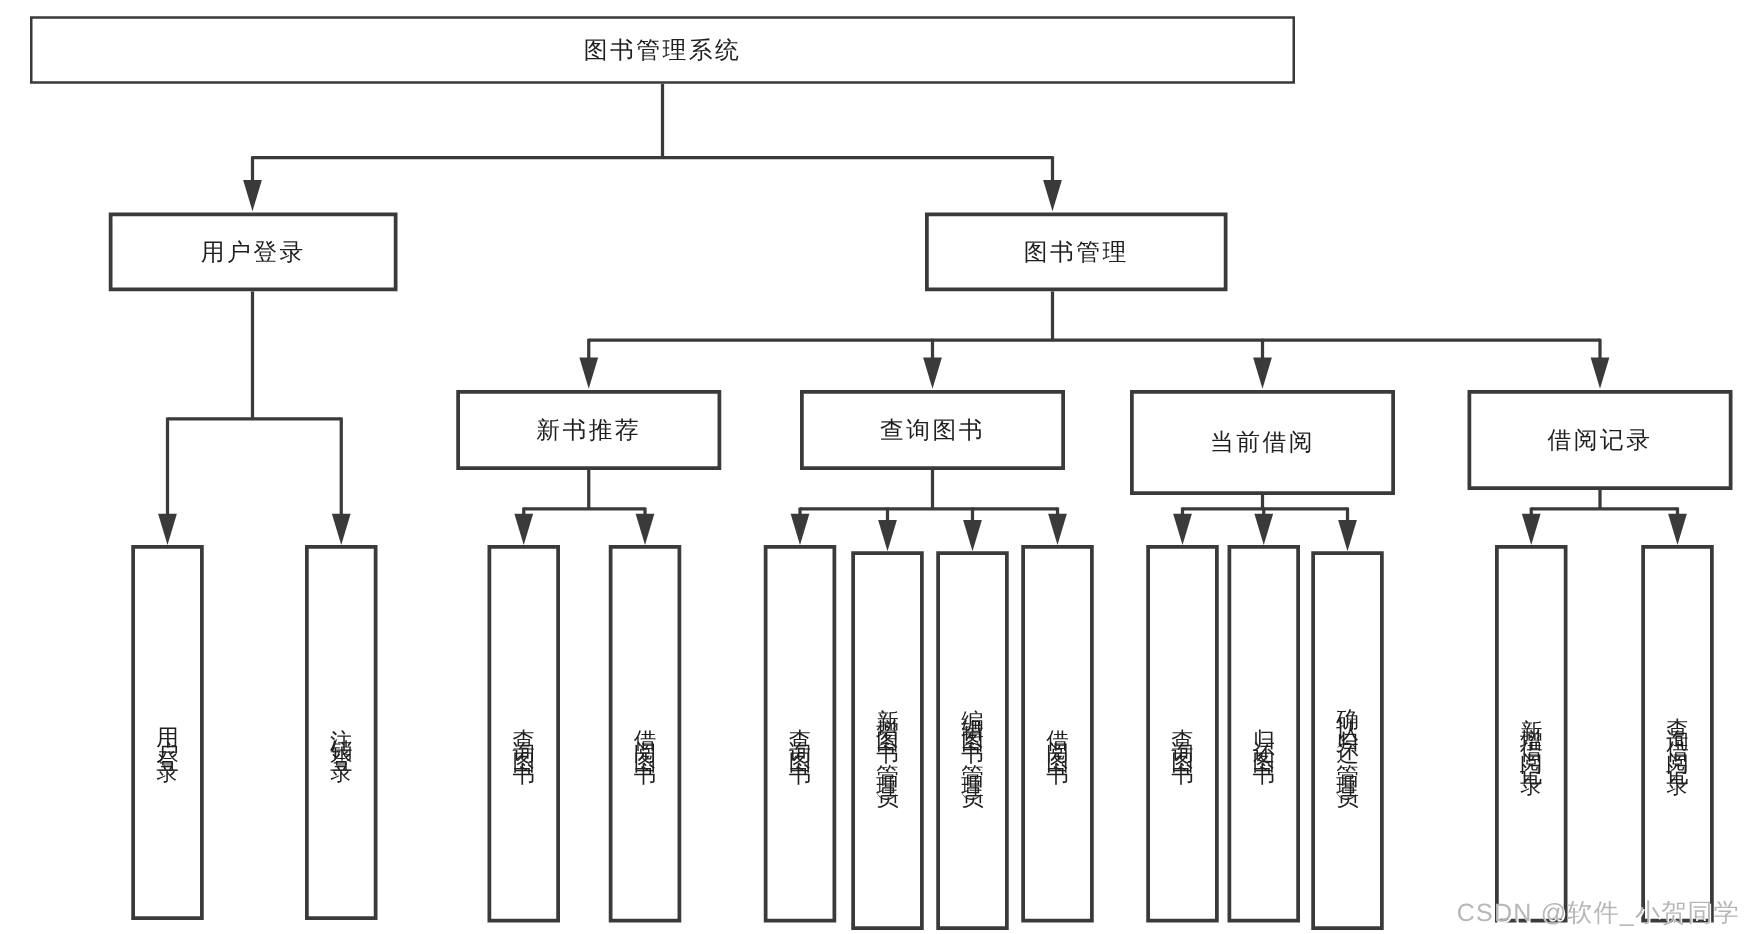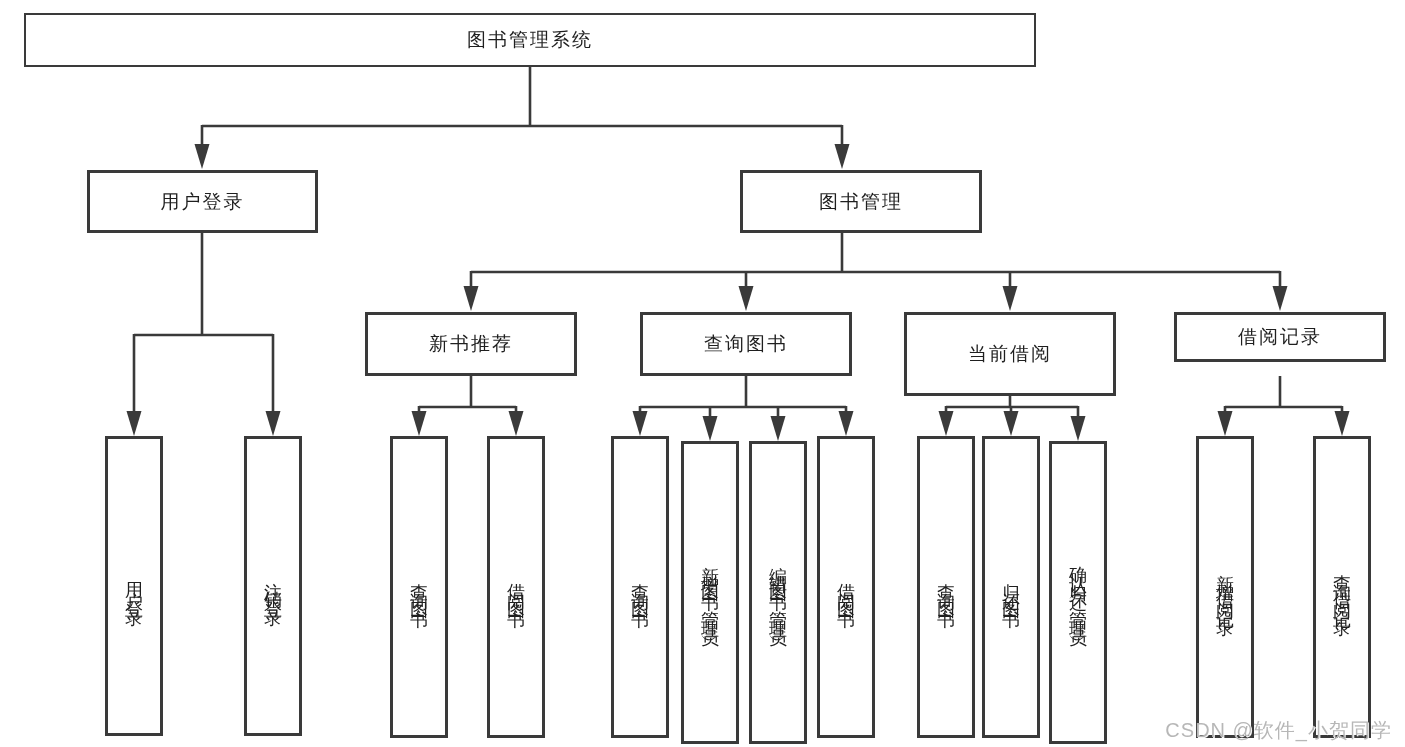--- a/index.html
+++ b/index.html
@@ -147,21 +147,21 @@
   </svg>
 
   <div class="node root" style="left:24px; top:13px; width:1012px; height:54px;">图书管理系统</div>
 
   <div class="node" style="left:87px; top:170px; width:231px; height:63px;">用户登录</div>
   <div class="node" style="left:721px; top:170px; width:242px; height:63px;margin-left:19px;">图书管理</div>
 
   <div class="node" style="left:365px; top:312px; width:212px; height:64px;">新书推荐</div>
   <div class="node" style="left:640px; top:312px; width:212px; height:64px;">查询图书</div>
   <div class="node" style="left:904px; top:312px; width:212px; height:84px;">当前借阅</div>
-  <div class="node" style="left:1174px; top:312px; width:212px; height:50px;">借阅记录</div>
+  <div class="node" style="left:1174px; top:312px; width:212px; height:80px;">借阅记录</div>
 
   <div class="node leaf" style="left:105px; top:436px; width:58px; height:300px;">用户登录</div>
   <div class="node leaf" style="left:244px; top:436px; width:58px; height:300px;">注销登录</div>
 
   <div class="node leaf" style="left:390px; top:436px; width:58px; height:302px;">查询图书</div>
   <div class="node leaf" style="left:487px; top:436px; width:58px; height:302px;">借阅图书</div>
 
   <div class="node leaf" style="left:611px; top:436px; width:58px; height:302px;">查询图书</div>
   <div class="node leaf" style="left:681px; top:441px; width:58px; height:303px;">新增图书（管理员）</div>
   <div class="node leaf" style="left:749px; top:441px; width:58px; height:303px;">编辑图书（管理员）</div>

